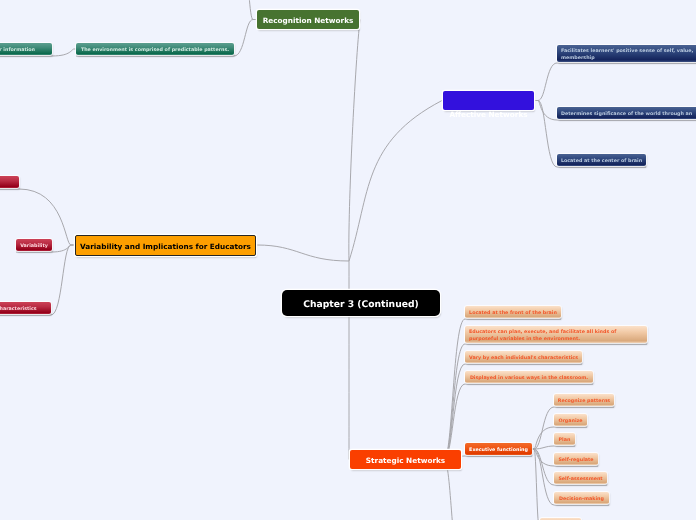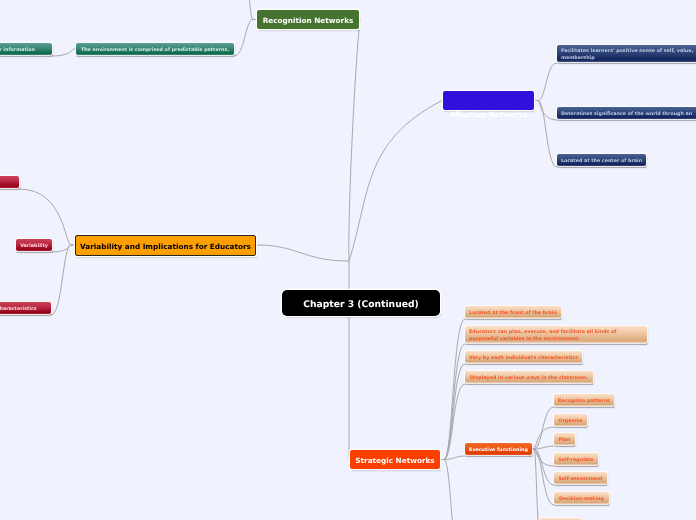--- a/index.html
+++ b/index.html
@@ -50,21 +50,21 @@
  <div id="nodes">
       <div class="node" style="left: 282px; top: 248px; width: 158px; height: 26px; background: rgb(0, 0, 0); border-radius: 5px; box-shadow: rgb(255, 255, 255) 0px 0px 0px 1.3px, rgba(0, 0, 0, 0.2) 1px 1.5px 1.5px; margin-top: 42px;">
         <span class="lbl" style="left: 50%; top: 50%; transform: translate(-50%, -50%); margin-top: 1.5px; color: rgb(255, 255, 255); font-size: 9.2px;">Chapter 3 (Continued)</span>
       </div>
       <div class="node" style="left: 257px; top: 10px; width: 102px; height: 19px; background: rgb(71, 115, 48); border-radius: 2px; box-shadow: rgb(255, 255, 255) 0px 0px 0px 1.3px, rgba(0, 0, 0, 0.2) 1px 1.5px 1.5px;">
         <span class="lbl" style="left: 50%; top: 50%; transform: translate(-50%, -50%); margin-top: 1.5px; color: rgb(255, 255, 255); font-size: 7.3px;">Recognition Networks</span>
       </div>
       <div class="node" style="left: 443px; top: 91px; width: 91px; height: 19px; background: rgb(51, 17, 221); border-radius: 2px; box-shadow: rgb(255, 255, 255) 0px 0px 0px 1.3px, rgba(0, 0, 0, 0.2) 1px 1.5px 1.5px;">
         <span class="lbl" style="left: 50%; top: 50%; transform: translate(-50%, -50%); margin-top: 14px; color: rgb(255, 255, 255); font-size: 7.3px;">Affective Networks</span>
       </div>
-      <div class="node" style="left: 350px; top: 450px; width: 90px; height: 19px; background: rgb(250, 63, 0); border-radius: 2px; box-shadow: rgb(255, 255, 255) 0px 0px 0px 1.3px, rgba(0, 0, 0, 0.2) 1px 1.5px 1.5px;">
+      <div class="node" style="left: 350px; top: 450px; width: 111px; height: 19px; background: rgb(250, 63, 0); border-radius: 2px; box-shadow: rgb(255, 255, 255) 0px 0px 0px 1.3px, rgba(0, 0, 0, 0.2) 1px 1.5px 1.5px;">
         <span class="lbl" style="left: 50%; top: 50%; transform: translate(-50%, -50%); margin-top: 1.5px; color: rgb(255, 255, 255); font-size: 7.3px;">Strategic Networks</span>
       </div>
       <div class="node" style="left: 75px; top: 235px; width: 181px; height: 21px; background: rgb(253, 159, 0); border-radius: 2px; box-shadow: rgb(255, 255, 255) 0px 0px 0px 1.3px, rgba(0, 0, 0, 0.2) 1px 1.5px 1.5px; border: 1px solid rgb(38, 38, 38);">
         <span class="lbl" style="left: 50%; top: 50%; transform: translate(-50%, -50%); margin-top: 1.5px; color: rgb(0, 0, 0); font-size: 7.3px;">Variability and Implications for Educators</span>
       </div>
       <div class="node" style="left: -30px; top: 43px; width: 82px; height: 12px; background: linear-gradient(rgb(93, 159, 144) 0%, rgb(62, 138, 119) 40%, rgb(12, 106, 77) 88%, rgb(63, 140, 121) 100%); border-radius: 2px; box-shadow: rgb(255, 255, 255) 0px 0px 0px 0.8px, rgba(0, 0, 0, 0.2) 1px 1.5px 1.5px;">
         <span class="lbl" style="left: 50%; top: 50%; transform: translate(-50%, -50%); margin-top: 1.5px; color: rgb(207, 233, 223); font-size: 4.8px;">order information</span>
       </div>
       <div class="node" style="left: 76px; top: 43px; width: 158px; height: 12px; background: linear-gradient(rgb(93, 159, 144) 0%, rgb(62, 138, 119) 40%, rgb(12, 106, 77) 88%, rgb(63, 140, 121) 100%); border-radius: 2px; box-shadow: rgb(255, 255, 255) 0px 0px 0px 0.8px, rgba(0, 0, 0, 0.2) 1px 1.5px 1.5px;">
         <span class="lbl" style="left: 50%; top: 50%; transform: translate(-50%, -50%); margin-top: 1.5px; color: rgb(207, 233, 223); font-size: 4.8px;">The environment is comprised of predictable patterns.</span>

